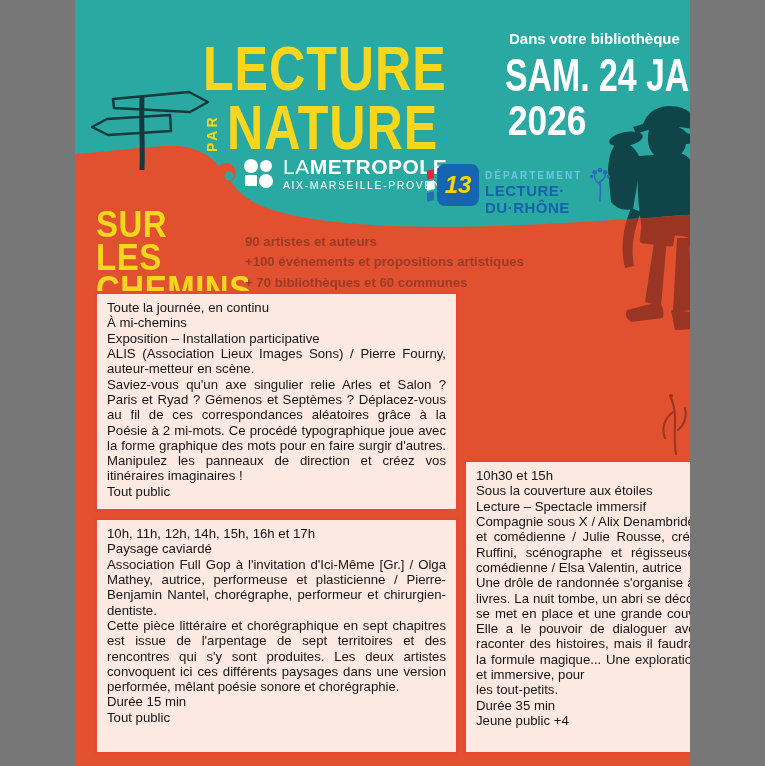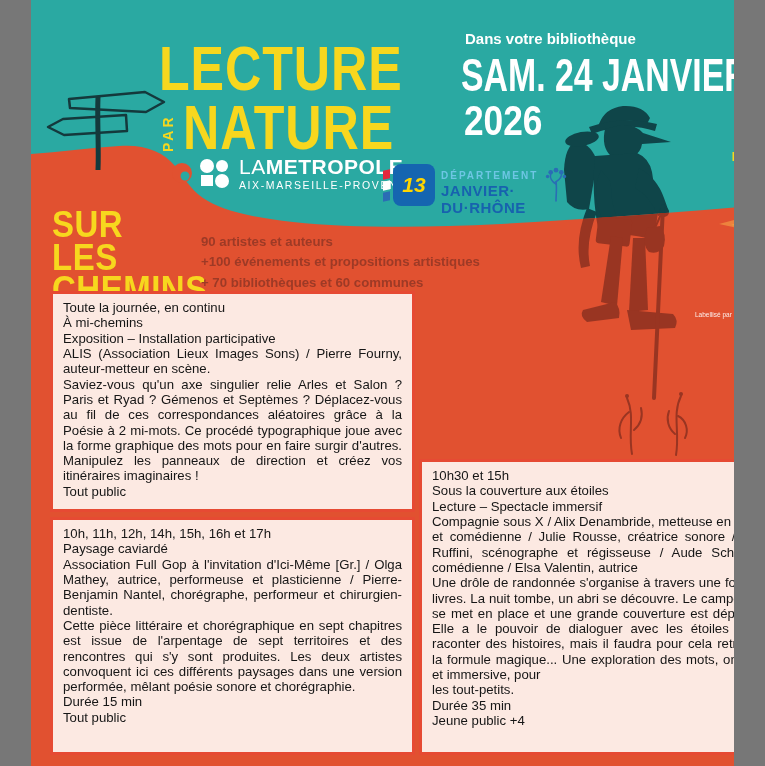--- a/index.html
+++ b/index.html
@@ -1,18 +1,18 @@
 <!DOCTYPE html>
 <html><head>
 <meta charset="utf-8">
 <style>
   html,body{margin:0;padding:0;background:#777;}
   *{box-sizing:border-box;}
   .poster{
-    position:relative; width:703px; height:766px; overflow:hidden;
+    position:relative; width:615px; height:766px; overflow:hidden;
     background:#e15130; font-family:"Liberation Sans","DejaVu Sans",sans-serif;
     margin:0 auto;
   }
   .bg{position:absolute;left:0;top:0;width:765px;height:766px;}
   
   .abs{position:absolute;}
   .yellow{color:#f7d71e;}
   .white{color:#fff;}
   .logo-line{font-weight:bold;font-size:54px;letter-spacing:1px;
     transform:scale(.93,1.18);transform-origin:left top;line-height:1;}
@@ -34,21 +34,21 @@
   .metropole .txt{line-height:1;}
   .metropole .row1{font-size:21px;letter-spacing:.5px;}
   .metropole .row1 .thin{font-weight:normal;}
   .metropole .row1 .bold{font-weight:bold;}
   .metropole .row2{font-size:10.5px;letter-spacing:1.6px;margin-top:3px;}
   .bdr{left:352px;top:155px;display:flex;align-items:center;gap:6px;}
   .bdr .flag{display:flex;flex-direction:column;gap:2px;margin-right:-3px;transform:skewY(-12deg);}
   .bdr .flag i{display:block;width:7px;height:9px;}
   .badge13{width:42px;height:42px;background:#1565b0;border-radius:8px;
     display:flex;align-items:center;justify-content:center;
-    color:#ffd500;font-weight:bold;font-style:italic;font-size:21px;}
+    color:#ffd500;font-weight:bold;font-style:italic;font-size:24px;}
   .bdr .txt{line-height:1;}
   .bdr .dep{font-size:10px;letter-spacing:2px;color:#6ec6e4;font-weight:bold;margin-top:16px;}
   .bdr .n1,.bdr .n2{font-size:15px;font-weight:bold;color:#1762ae;letter-spacing:.5px;margin-top:2px;}
   
   .surles{left:21px;top:208px;font-size:33px;font-weight:bold;line-height:.9;
     letter-spacing:.5px;transform:scale(1,1.1);transform-origin:left top;}
   .stats{left:170px;top:232px;font-size:13.2px;font-weight:bold;line-height:1.55;color:#9d3a26;}
   .arl{left:664px;top:297px;width:96px;display:flex;align-items:center;gap:5px;color:#fff;}
   .arl .pfx{font-size:6.5px;white-space:nowrap;opacity:.9;}
   .arl .mark{display:flex;flex-direction:column;line-height:1;}
@@ -165,21 +165,21 @@
 
   <div class="abs bdr">
     <span class="flag">
       <i style="background:#e5273c"></i>
         <i style="background:#ffffff"></i>
         <i style="background:#2a6db5"></i>
     </span>
     <div class="badge13">13</div>
     <div class="txt">
       <div class="dep">DÉPARTEMENT</div>
-      <div class="n1">JANVIER·</div>
+      <div class="n1">LECTURE·</div>
       <div class="n2">DU·RHÔNE</div>
     </div>
     <svg width="24" height="36" viewBox="0 0 22 34">
       <g stroke="#2a6db5" fill="none" stroke-width="1.5" stroke-linecap="round">
         <path d="M11,32 C11,26 12,20 11,14"></path>
         <path d="M11,16 C7,14 5,10 6,6"></path>
         <path d="M11,14 C15,12 17,8 16,5"></path>
       </g>
       <g fill="#2a6db5">
         <circle cx="6" cy="5" r="2.2"></circle>

